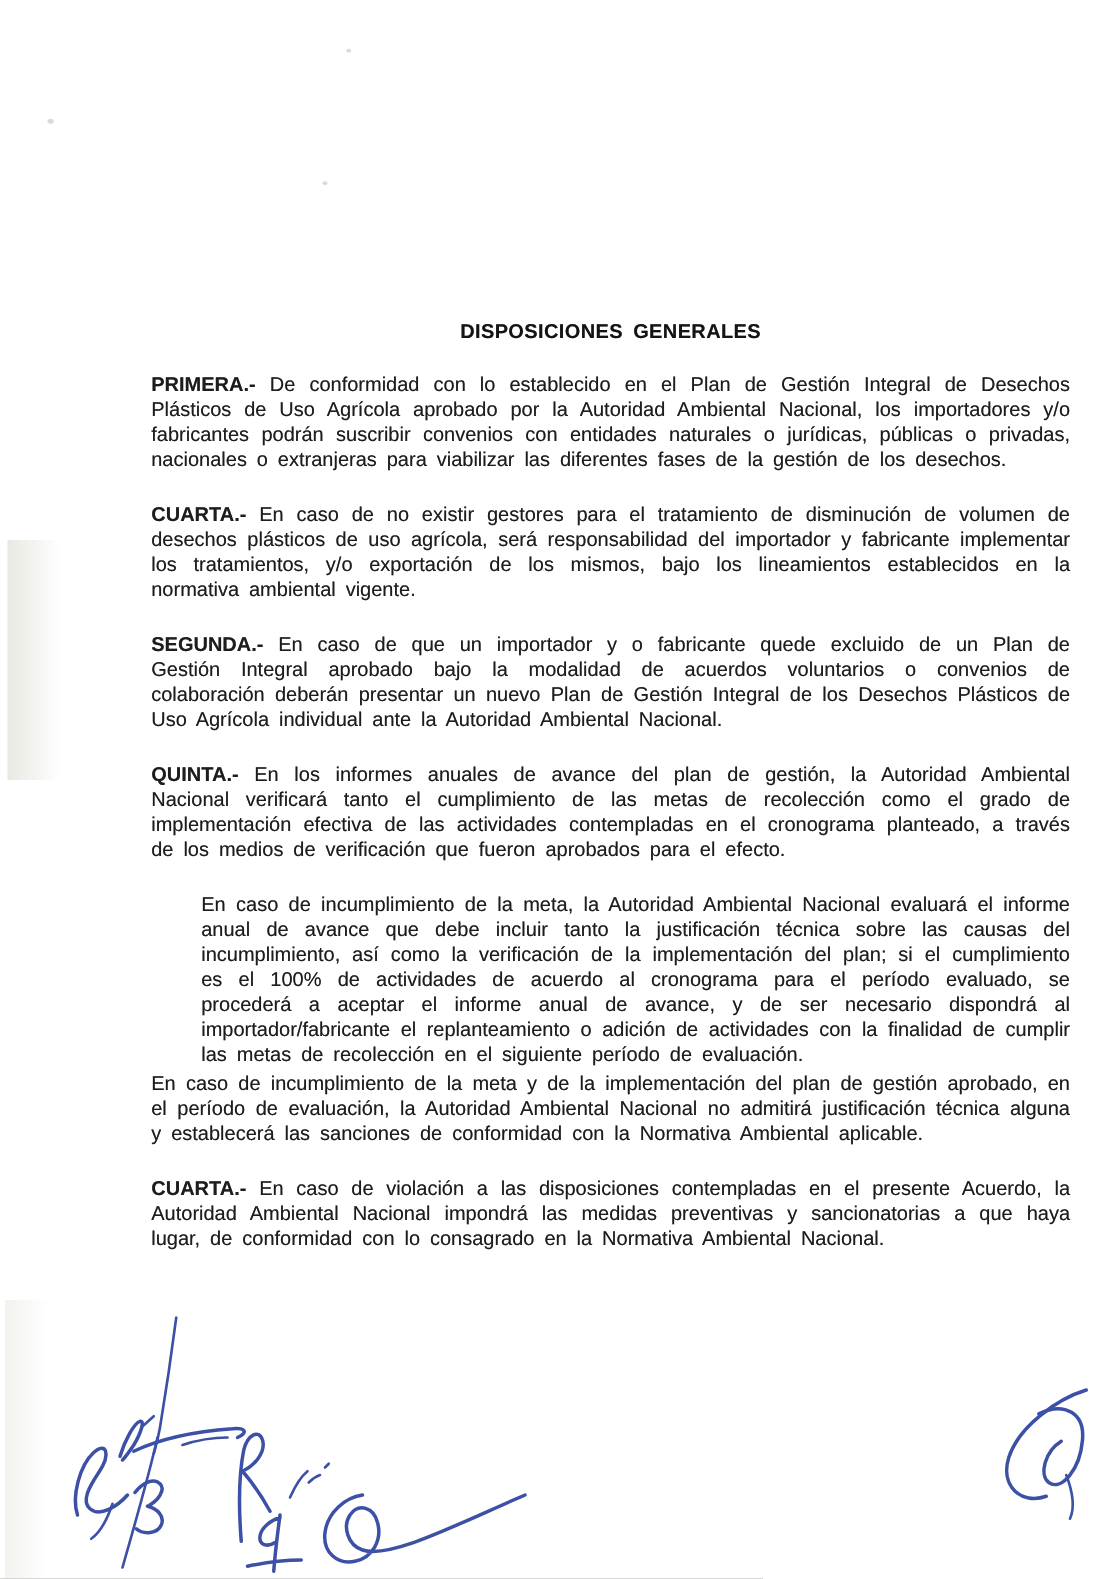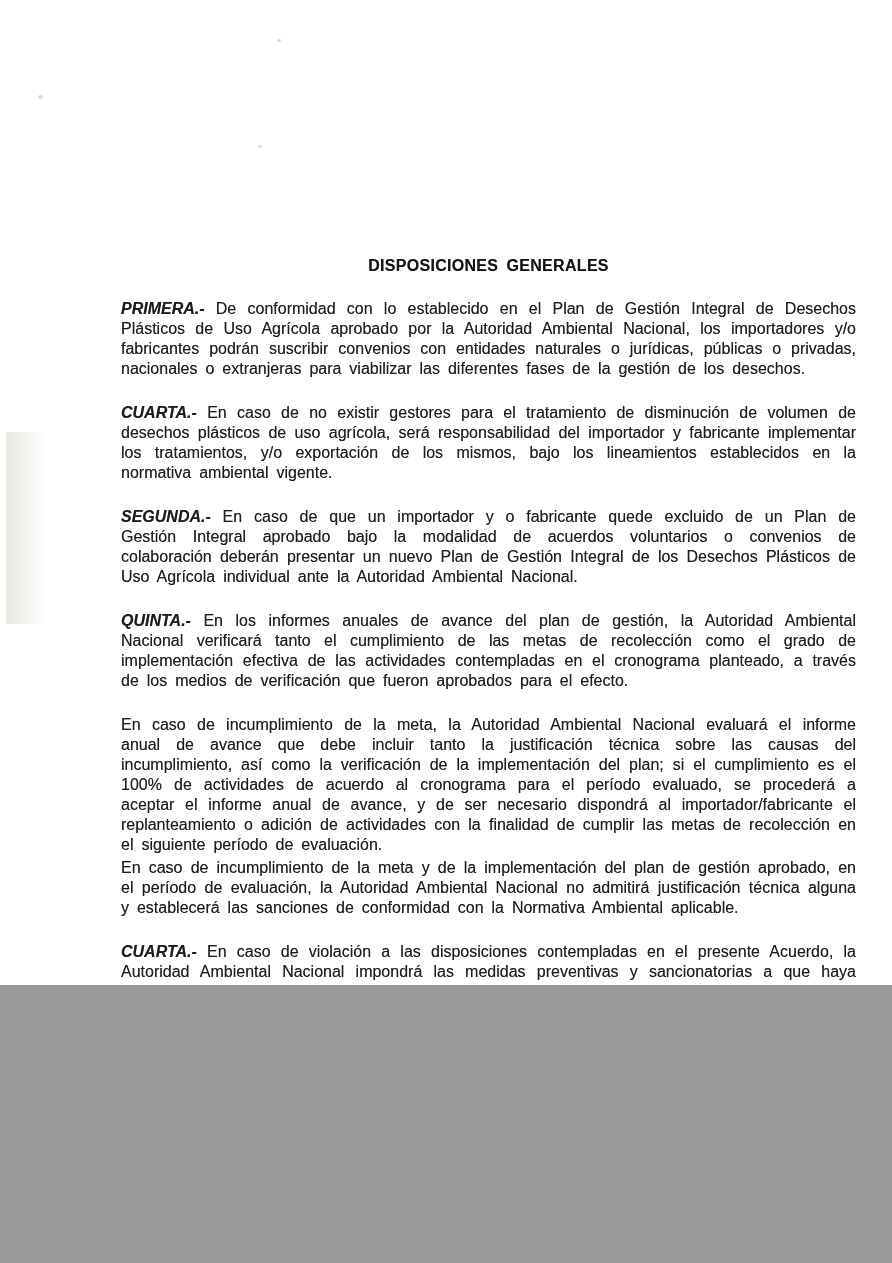--- a/index.html
+++ b/index.html
@@ -1,19 +1,19 @@
 <!DOCTYPE html>
 <html><head>
 <meta charset="utf-8">
 <style>
   html, body { margin: 0; padding: 0; background: #9a9a9a; }
   .page {
     position: relative;
     width: 892px;
-    height: 985px;
+    height: 1263px;
     margin: 0 auto;
     background: #ffffff;
     font-family: "Liberation Sans", sans-serif;
     overflow: hidden;
   }
   
   .scan-band {
     position: absolute;
     pointer-events: none;
   }
@@ -50,23 +50,23 @@
     text-align: center;
     letter-spacing: 0.3px;
     margin: 0 0 23px 0;
     color: #141416;
   }
   .section-heading.second { margin: 0; }
   .body-para {
     text-align: justify;
     margin: 0 0 24px 0;
   }
-  .body-para.tight { margin-bottom: 3px; }
+  .body-para.tight { margin-bottom: 3px; margin-left: 40px; }
   .body-para.last  { margin-bottom: 22px; }
-  .para-label { font-weight: bold; font-style: italic; }
+  .para-label { font-weight: bold; }
 
   .ink-overlay {
     position: absolute;
     left: 0; top: 0;
     width: 892px; height: 1263px;
     pointer-events: none;
   }
   .ink-overlay path {
     fill: none;
     stroke-linecap: round;

